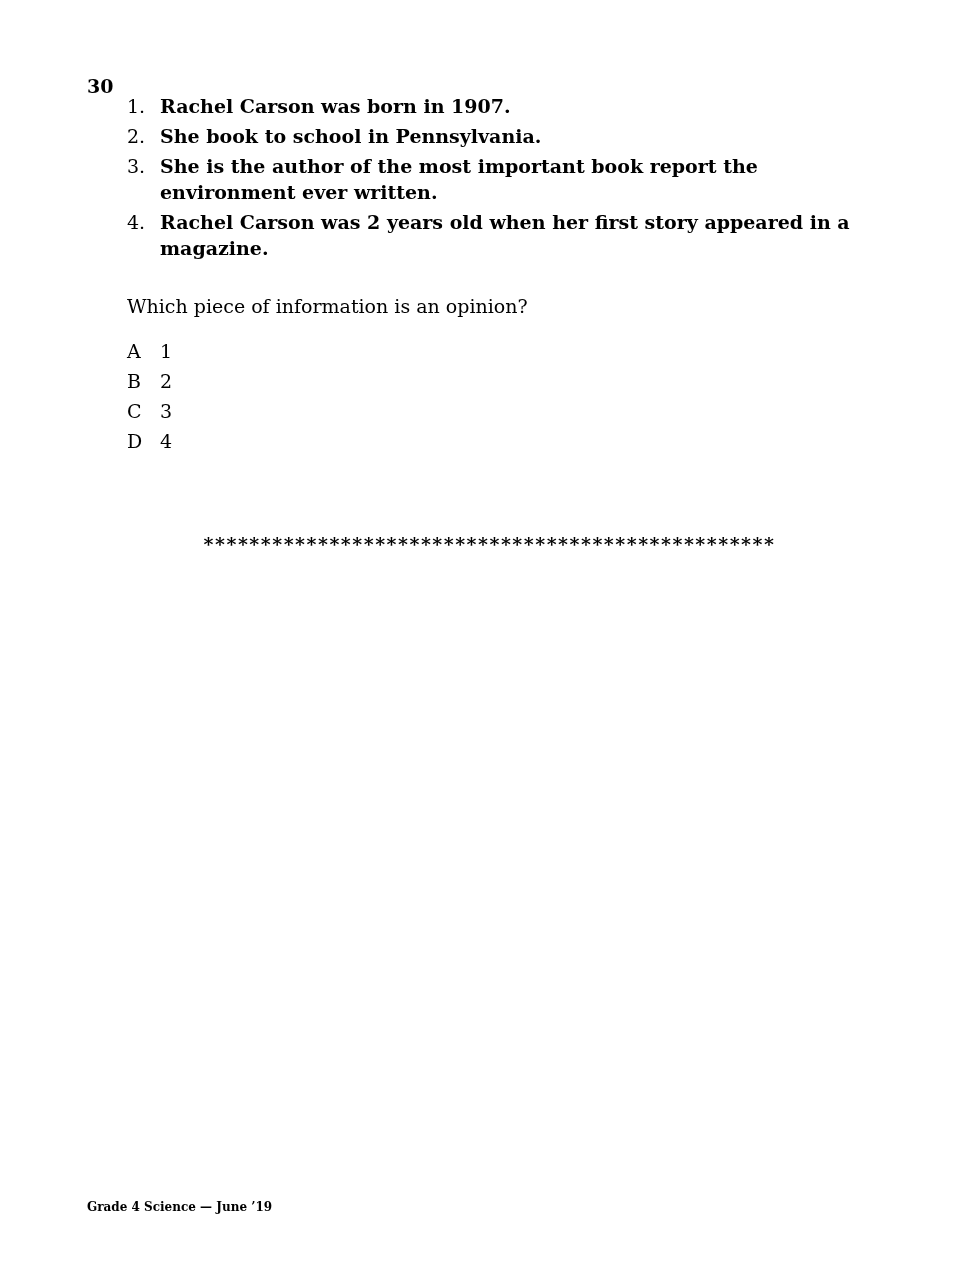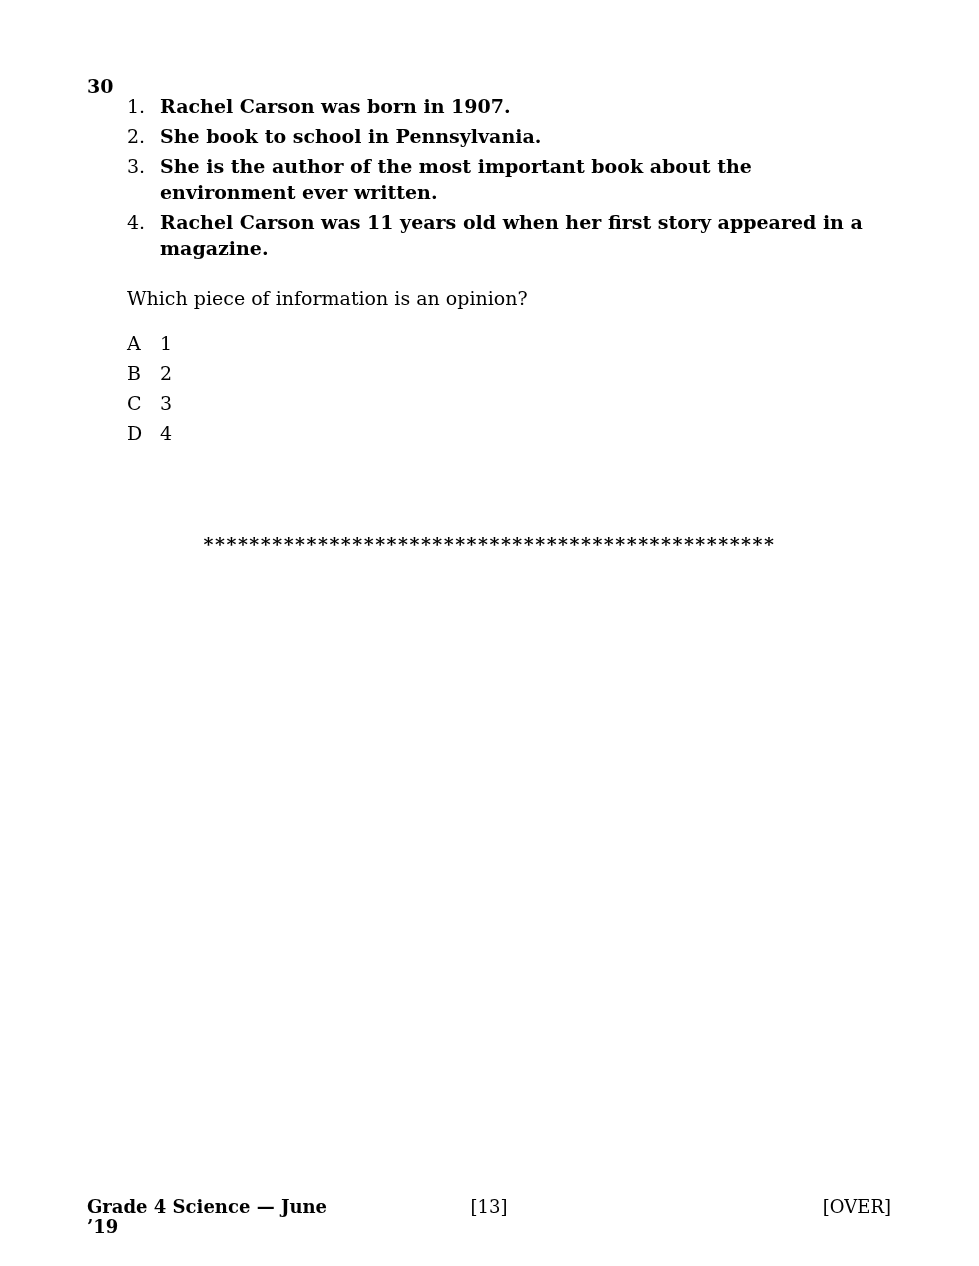--- a/index.html
+++ b/index.html
@@ -46,21 +46,21 @@
   }
   .fact-num {
     flex: 0 0 33px;
   }
   .fact-text {
     flex: 1 1 auto;
     max-width: 716px;
     font-weight: bold;
   }
   .prompt {
-    margin-top: 24px;
+    margin-top: 32px;
   }
   .choices {
     margin-top: 19px;
   }
   .choice-row {
     display: flex;
     align-items: flex-start;
     margin-bottom: 4px;
   }
   .choice-letter {
@@ -80,21 +80,21 @@
     letter-spacing: 1.5px;
     white-space: nowrap;
   }
   .footer {
     position: absolute;
     top: 1197px;
     left: 87px;
     right: 88px;
     display: flex;
     align-items: baseline;
-    font-size: 18px;
+    font-size: 12px;
     line-height: 20px;
   }
   .footer-left {
     flex: 1 1 0;
     text-align: left;
     font-weight: bold;
   }
   .footer-center {
     flex: 1 1 0;
     text-align: center;
@@ -120,25 +120,25 @@
           <div class="fact-row">
             <span class="fact-num">1.</span>
             <span class="fact-text">Rachel Carson was born in 1907.</span>
           </div>
           <div class="fact-row">
             <span class="fact-num">2.</span>
             <span class="fact-text">She book to school in Pennsylvania.</span>
           </div>
           <div class="fact-row">
             <span class="fact-num">3.</span>
-            <span class="fact-text">She is the author of the most important book about the environment ever written.</span>
+            <span class="fact-text">She is the author of the most important book report the environment ever written.</span>
           </div>
           <div class="fact-row">
             <span class="fact-num">4.</span>
-            <span class="fact-text">Rachel Carson was 11 years old when her first story appeared in a magazine.</span>
+            <span class="fact-text">Rachel Carson was 2 years old when her first story appeared in a magazine.</span>
           </div>
         </div>
 
         <div class="prompt">Which piece of information is an opinion?</div>
 
         <div class="choices">
           <div class="choice-row">
             <span class="choice-letter">A</span>
             <span class="choice-text">1</span>
           </div>
@@ -157,17 +157,15 @@
         </div>
 
       </div>
     </div>
   </div>
 
   <div class="separator">**************************************************</div>
 
   <div class="footer">
     <div class="footer-left">Grade 4 Science — June ’19</div>
-    <div class="footer-center">[13]</div>
-    <div class="footer-right">[OVER]</div>
   </div>
 
 </div>
 
 </body></html>

